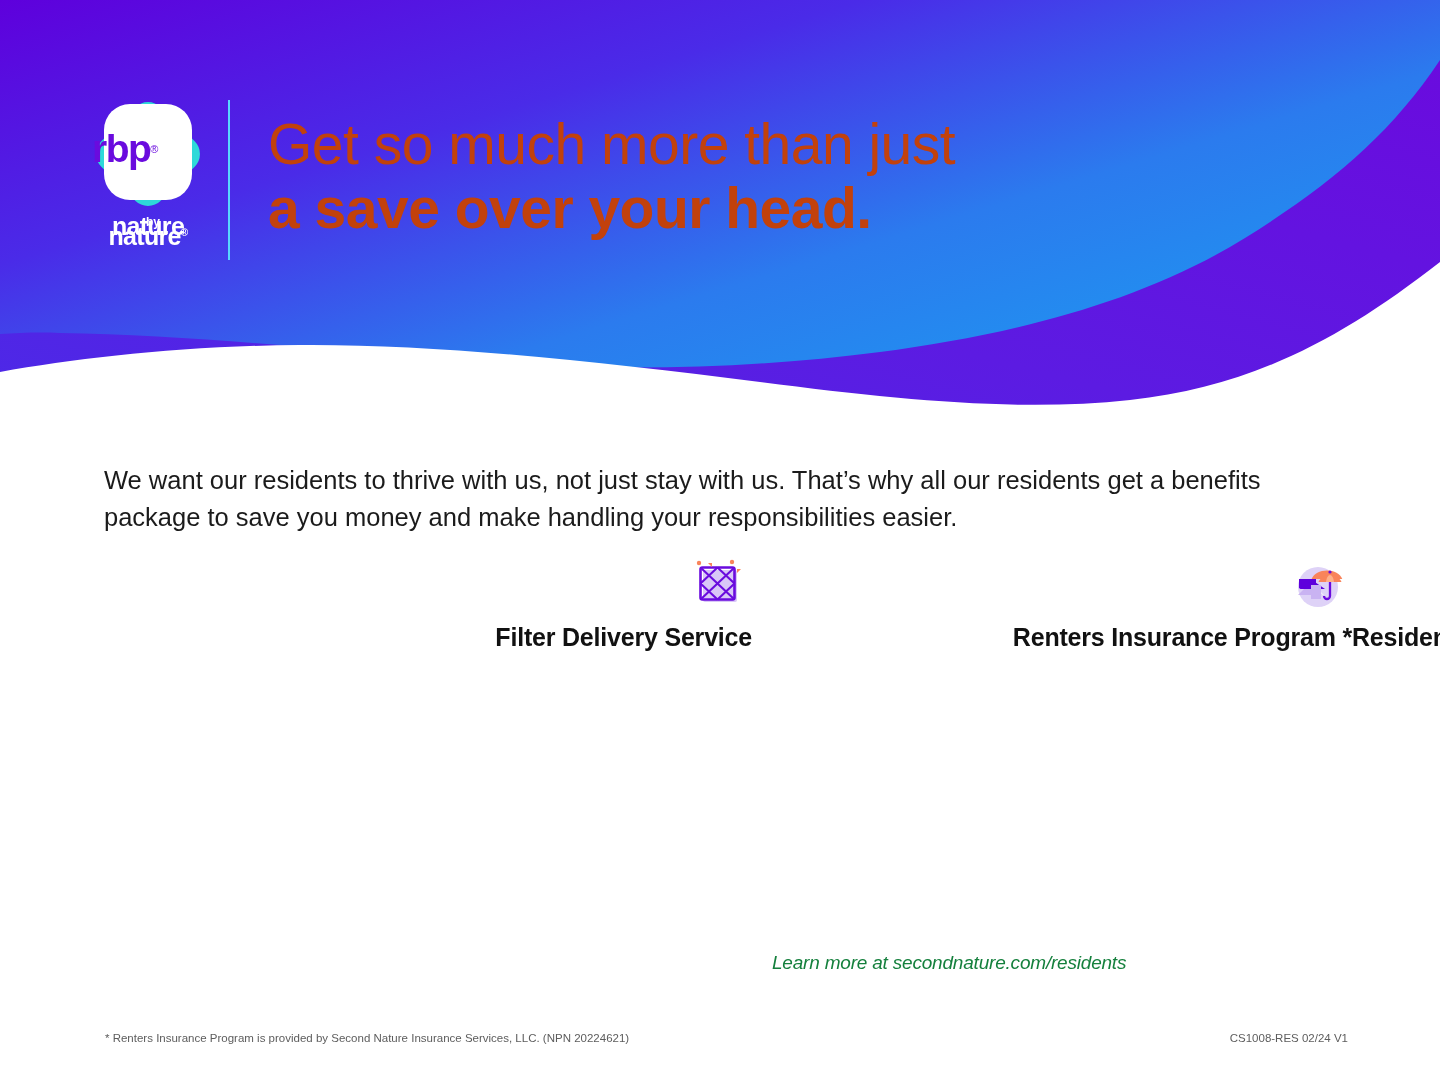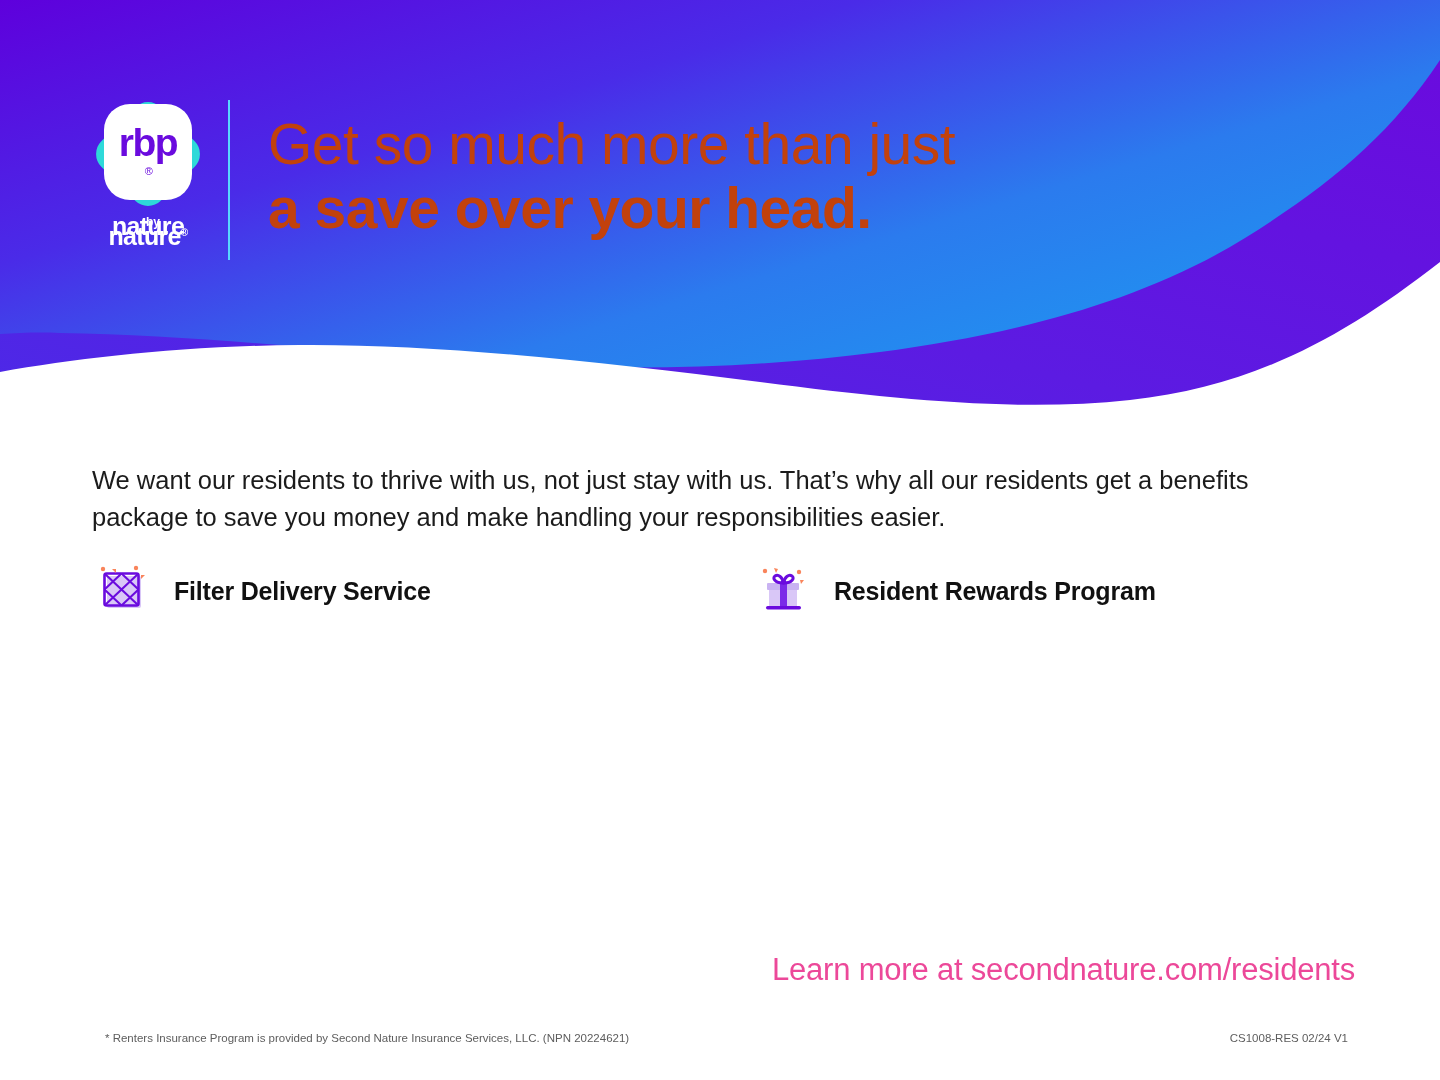--- a/index.html
+++ b/index.html
@@ -52,26 +52,24 @@
     width:88px; height:96px;
     background:#ffffff;
     border-radius:26px;
   }
   .logo-rbp {
     position:absolute;
     left:0; top:0;
     width:112px; height:102px;
     display:flex;
     align-items:center;
-    justify-content:center;
     font-size:39px;
     font-weight:bold;
     letter-spacing:-1.5px;
     color:#6A0BDE;
-    flex-direction:column;
   }
   .logo-reg {
     font-size:11px;
     vertical-align:super;
     font-weight:normal;
   }
   .logo-by {
     margin-top:6px;
     font-size:12px;
     color:#ffffff;
@@ -114,63 +112,65 @@
     font-size:57px;
     font-weight:bold;
     letter-spacing:-0.5px;
     line-height:1.12;
     white-space:nowrap;
   }
 
   
   .intro {
     position:absolute;
-    left:92px; top:462px;
+    left:104px; top:462px;
     width:1230px;
     font-size:25.5px;
     line-height:1.45;
     color:#1b1b1b;
     font-weight:400;
   }
 
   .benefits {
     position:absolute;
     left:92px; top:553px;
     width:1260px;
     display:grid;
     grid-template-columns:660px 600px;
     grid-auto-rows:76px;
     grid-auto-flow:column;
   }
   .benefit {
     display:flex;
-    align-items:center;
-    gap:18px;
+    align-items:flex-end;
+    gap:6px;
+    flex-direction:column;
   }
   .benefit-icon {
     width:64px; height:64px;
     flex:0 0 64px;
     display:flex;
     align-items:center;
     justify-content:center;
   }
   .benefit-icon svg { display:block; }
   .benefit-label {
     font-size:25px;
     color:#111111;
     font-weight:600;
     letter-spacing:-0.2px;
     white-space:nowrap;
   }
 
   .learn-more {
     position:absolute;
     left:772px; top:952px;
-    font-size:31px;
-    color:#ec4899;
+    font-size:19px;
+    font-style:italic;
+    color:#15803d;
     letter-spacing:-0.2px;
   }
 
   .footer-left {
     position:absolute;
     left:105px; top:1032px;
     font-size:11.5px;
     color:#5d5d5d;
   }
   .footer-right {
@@ -248,20 +248,38 @@
         <path d="M8.5,10.5 L42.5,42.5 M42.5,10.5 L8.5,42.5 M25.5,10.5 L42.5,26.5 M25.5,42.5 L42.5,26.5 M8.5,26.5 L25.5,10.5 M8.5,26.5 L25.5,42.5" stroke="#6A0BDE" stroke-width="2.1" fill="none"></path>
         <circle cx="7" cy="6" r="2.2" fill="#F9845B"></circle>
         <circle cx="40" cy="5" r="2.2" fill="#F9845B"></circle>
         <path d="M16,6 l4,0 l0,4 z" fill="#F9845B"></path>
         <path d="M49,12 l-4,0 l0,4 z" fill="#F9845B"></path>
       </svg>
     </span>
     <span class="benefit-label">Filter Delivery Service</span>
   </div>
 
+  <div class="benefit">
+    <span class="benefit-icon">
+      <svg width="56" height="56" viewBox="0 0 56 56">
+        <circle cx="26" cy="30" r="20" fill="#DED2F7"></circle>
+        <path d="M8,38 l12,-12 l12,12 z" fill="#F0EAFB"></path>
+        <path d="M18,26 l12,12 l-24,0 z" fill="#C9B3F2"></path>
+        <rect x="7" y="22" width="17" height="9" fill="#5E00DC"></rect>
+        <path d="M20,23 l13,9 l-26,0 z" fill="#5E00DC"></path>
+        <path d="M19,28 l0,14 l10,0 l0,-14 z" fill="#C9B3F2"></path>
+        <path d="M24,17 C32,17 40,21 42,27 L6,27 C8,21 16,17 24,17 Z" fill="#F9845B" transform="translate(12,-1) scale(0.85) translate(3,0)"></path>
+        <path d="M38,18 C43,18 48,21 49.5,25 L26.5,25 C28,21 33,18 38,18 Z" fill="#F9845B"></path>
+        <path d="M34,25 C34.5,21 36,18 38,18 C40,18 41.5,21 42,25 Z" fill="#FFB089"></path>
+        <path d="M38,25 l0,14 a3,3 0 0 1 -6,0" fill="none" stroke="#6A0BDE" stroke-width="2.3"></path>
+        <circle cx="38" cy="15" r="1.6" fill="#6A0BDE"></circle>
+      </svg>
+    </span>
+    <span class="benefit-label">Renters Insurance Program *</span>
+  </div>
 
   <div class="benefit">
     <span class="benefit-icon">
       <svg width="56" height="56" viewBox="0 0 56 56">
         <rect x="13" y="24" width="28" height="20" fill="#D9C7F7"></rect>
         <rect x="24" y="24" width="7" height="20" fill="#7B2BE8"></rect>
         <rect x="11" y="20" width="32" height="7" rx="1" fill="#C9B3F2"></rect>
         <rect x="24" y="20" width="7" height="7" fill="#7B2BE8"></rect>
         <path d="M27,20 C27,14 22,11 19,13 C16,15 19,20 27,20 Z" fill="none" stroke="#6A0BDE" stroke-width="3"></path>
         <path d="M28,20 C28,14 33,11 36,13 C39,15 36,20 28,20 Z" fill="none" stroke="#6A0BDE" stroke-width="3"></path>

